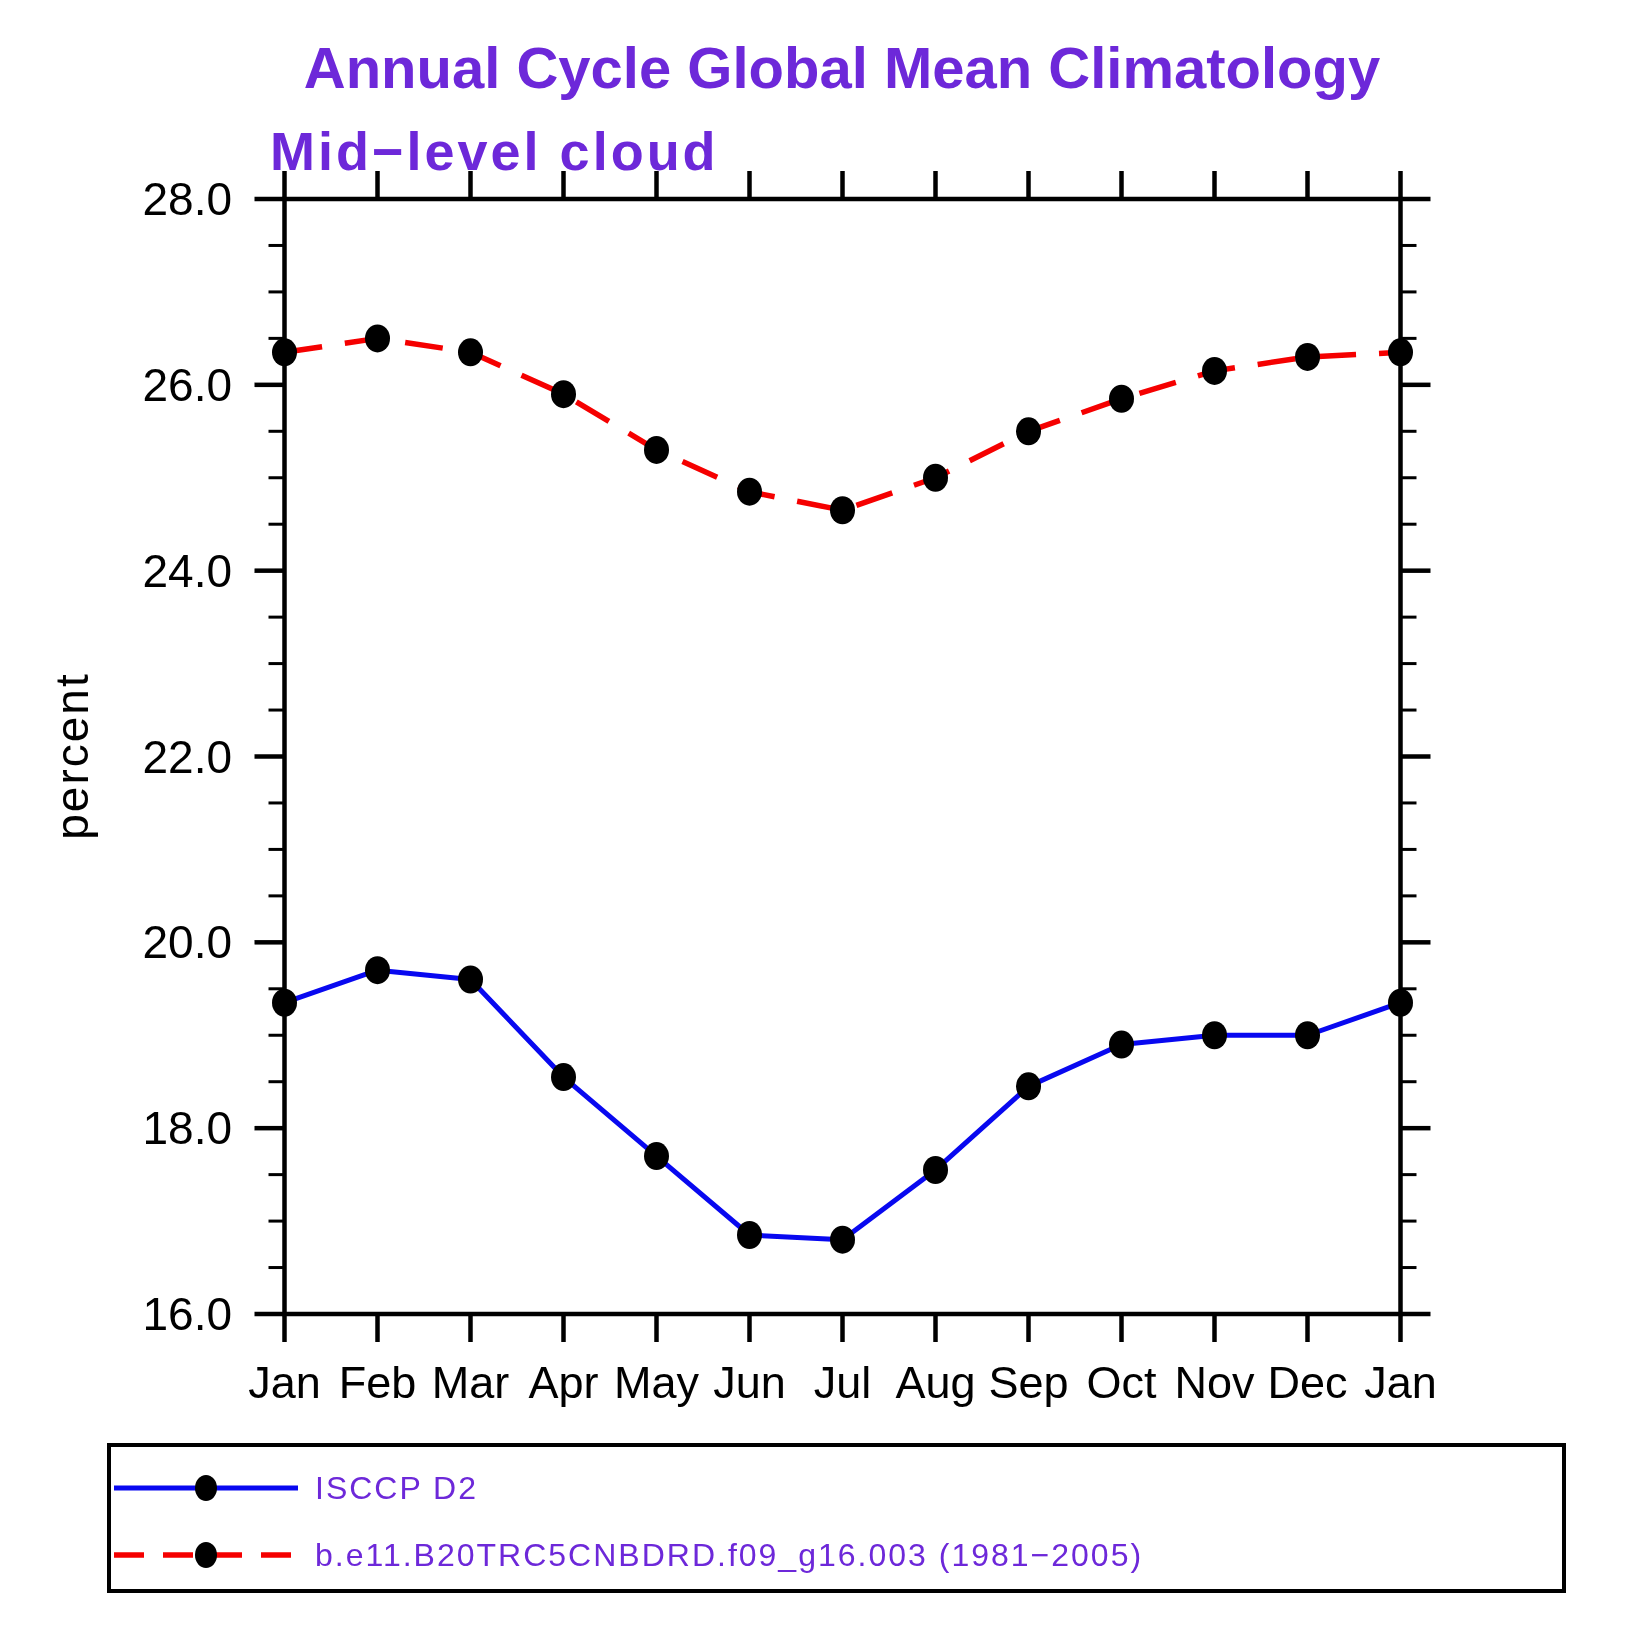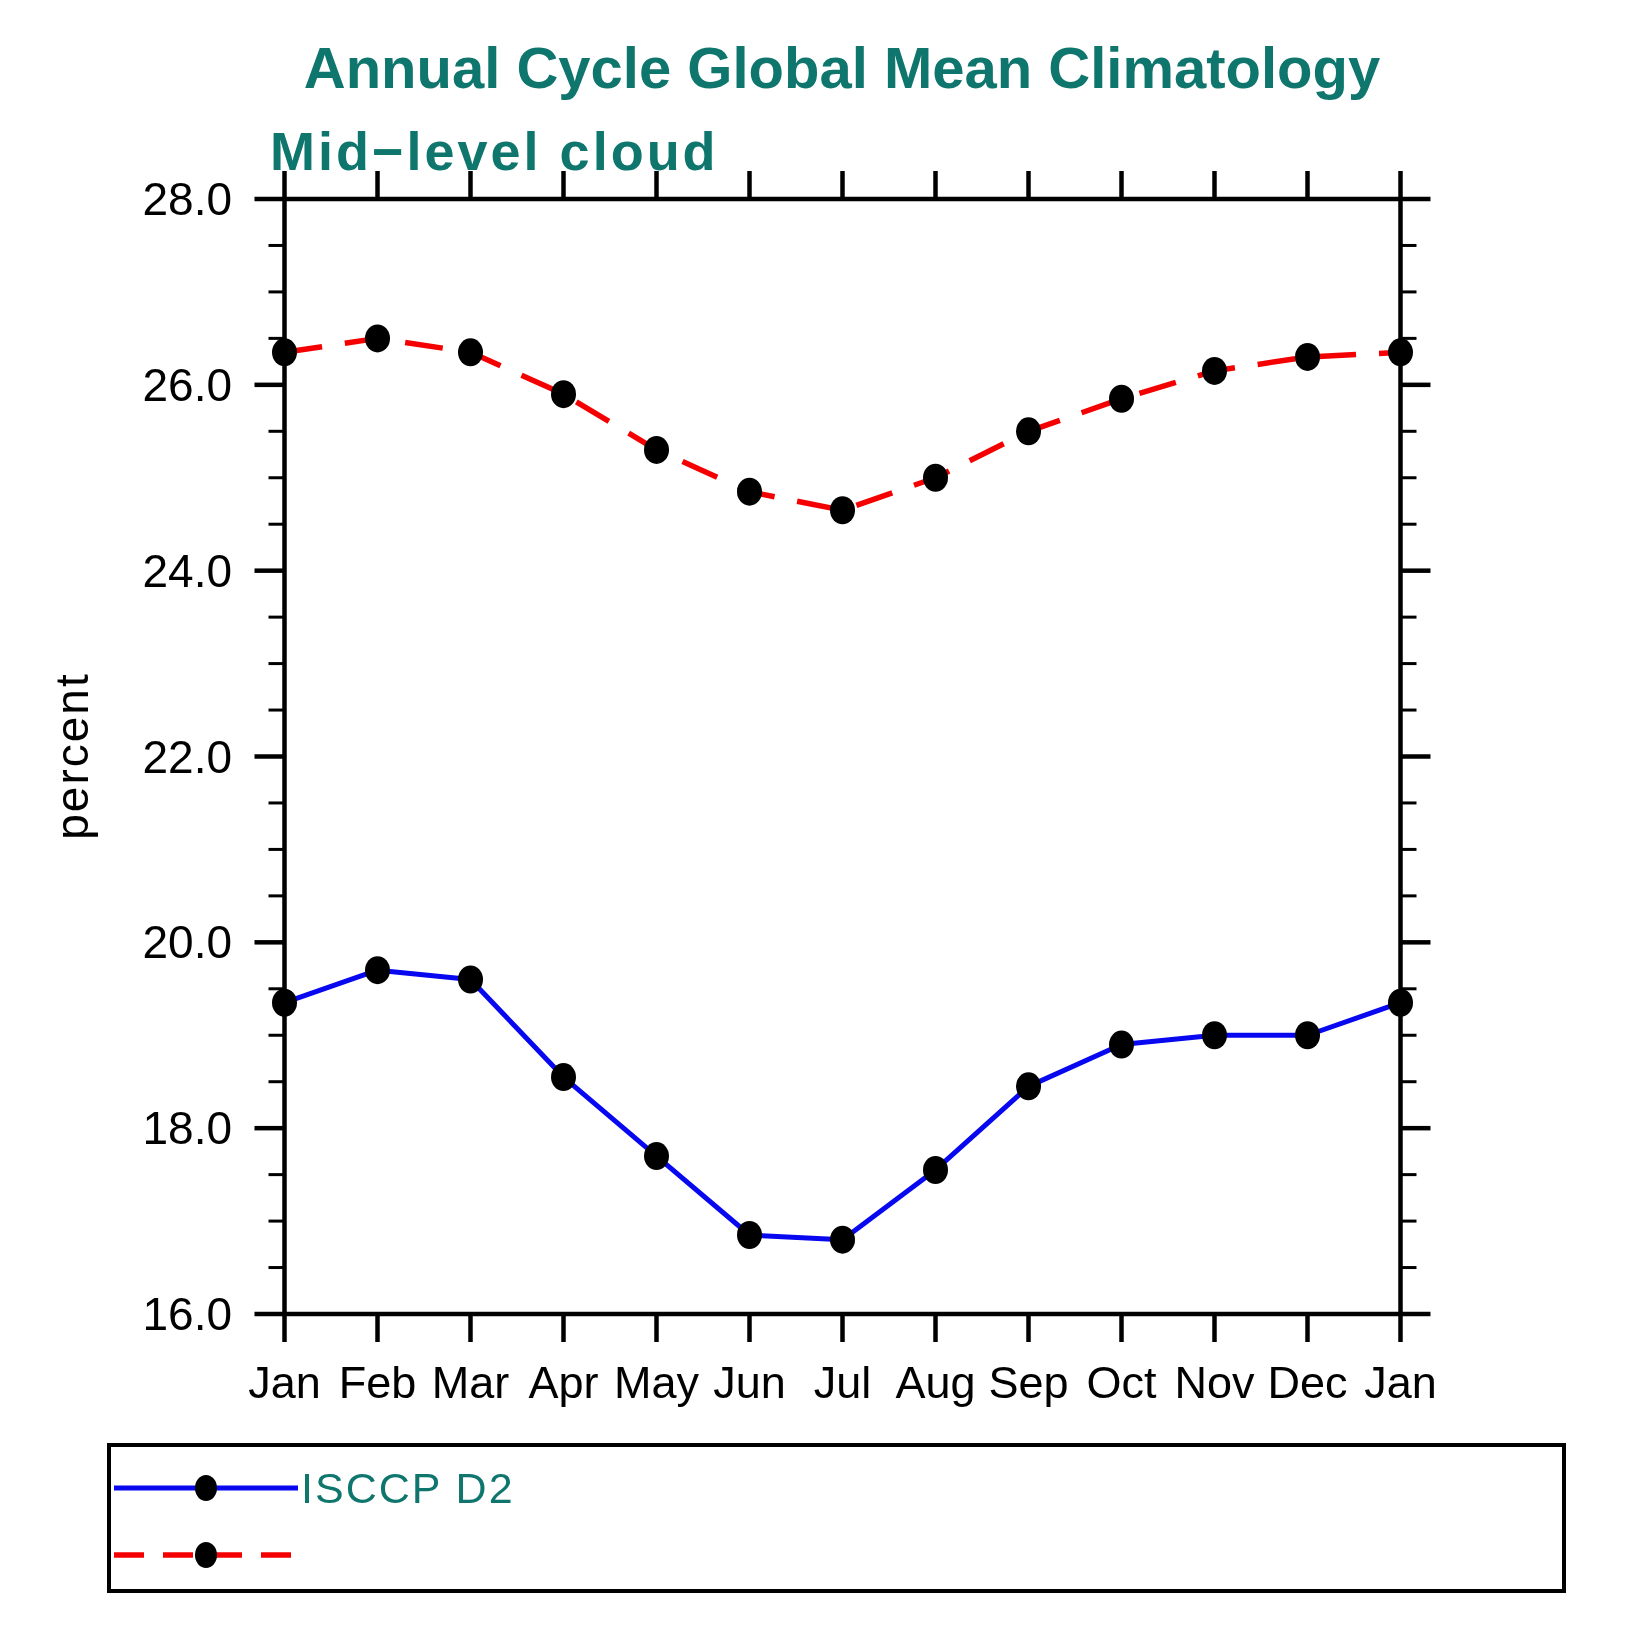--- a/index.html
+++ b/index.html
@@ -1,21 +1,21 @@
 <!DOCTYPE html>
 <html><head>
 <meta charset="utf-8">
 <style>
   html,body{margin:0;padding:0;background:#ffffff;}
   #canvas{
     position:relative;
     width:1631px;height:1631px;
     background:#ffffff;
     font-family:"Liberation Sans", sans-serif;
-    color:#0f766e;
+    color:#6d28d9;
     overflow:hidden;
   }
   .chart-title{
     position:absolute;
     left:842px; top:34px;
     transform:translateX(-50%);
     font-size:58px;
     font-weight:bold;
     letter-spacing:0px;
     white-space:nowrap;
@@ -45,25 +45,25 @@
     position:absolute;
     left:0;
     height:60px;
     display:flex;
     align-items:center;
   }
   .legend-row.row-0{top:11px;}
   .legend-row.row-1{top:78px;}
   .legend-sample{flex:0 0 auto;display:block;}
   .legend-label{
-    font-size:43px;
+    font-size:32px;
     font-weight:300;
     letter-spacing:2px;
     white-space:nowrap;
-    margin-left:0;
+    margin-left:14px;
   }
 </style>
 </head>
 <body>
 
 <div id="canvas">
 
   <div class="chart-title">Annual Cycle Global Mean Climatology</div>
 
   <div class="chart-subtitle">Mid−level cloud</div>
@@ -205,16 +205,17 @@
         <ellipse cx="95" cy="30" rx="11" ry="13" fill="#000000"></ellipse>
       </svg>
       <span class="legend-label">ISCCP D2</span>
     </div>
 
     <div class="legend-row row-1">
       <svg class="legend-sample" width="190" height="60" viewBox="0 0 190 60">
         <line x1="3" y1="30" x2="187" y2="30" stroke-width="5.5" stroke-dasharray="30 19" stroke="#f50000"></line>
         <ellipse cx="95" cy="30" rx="11" ry="13" fill="#000000"></ellipse>
       </svg>
+      <span class="legend-label">b.e11.B20TRC5CNBDRD.f09_g16.003 (1981−2005)</span>
     </div>
 
   </div>
 </div>
 
 </body></html>

